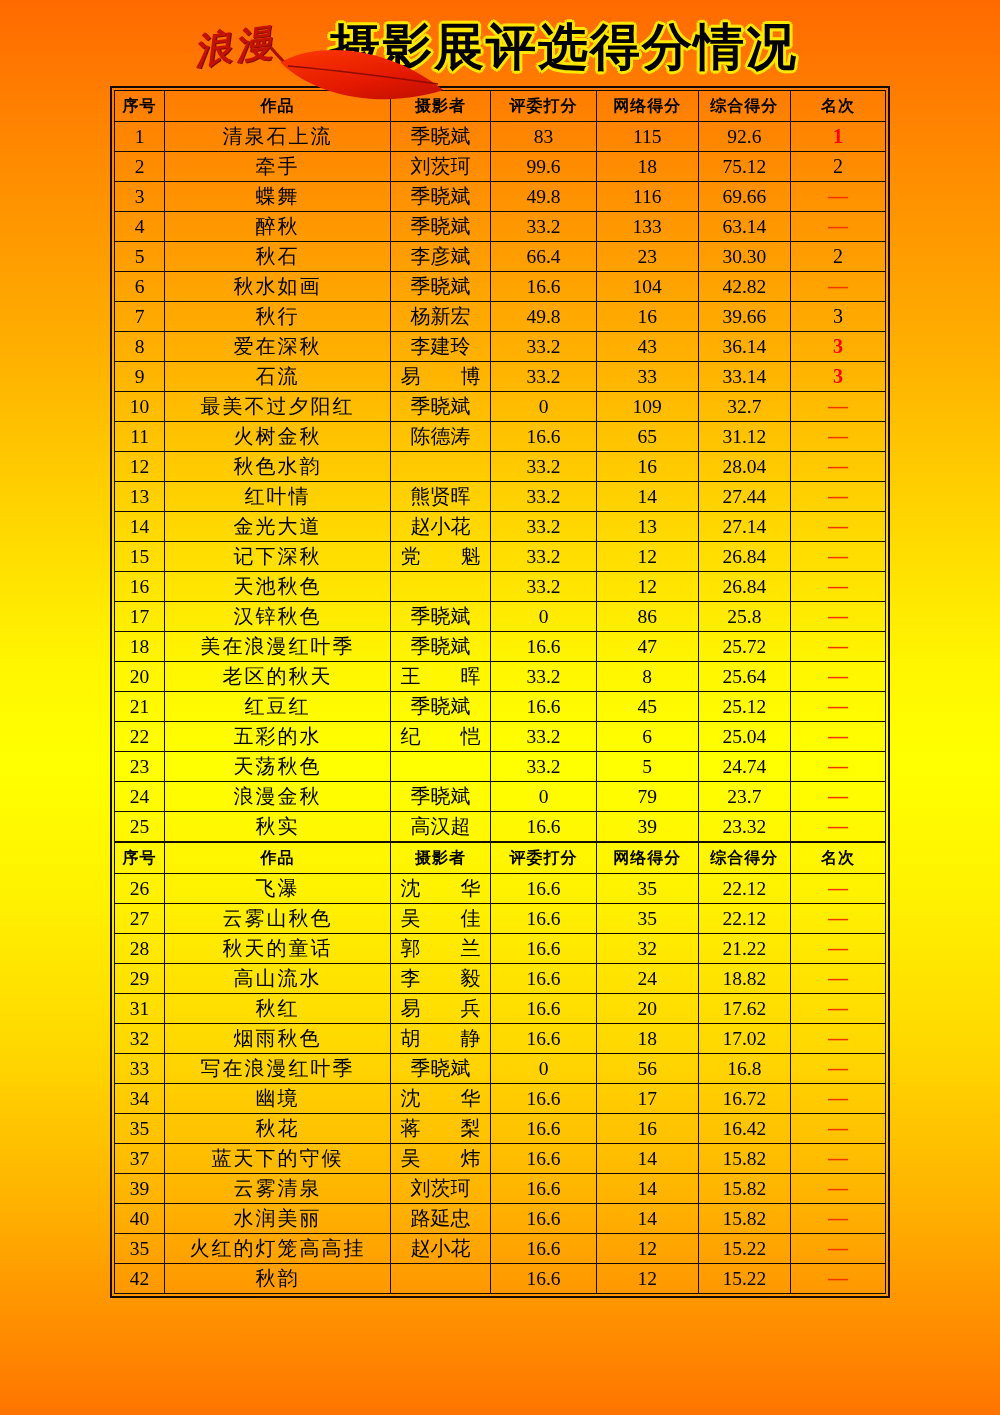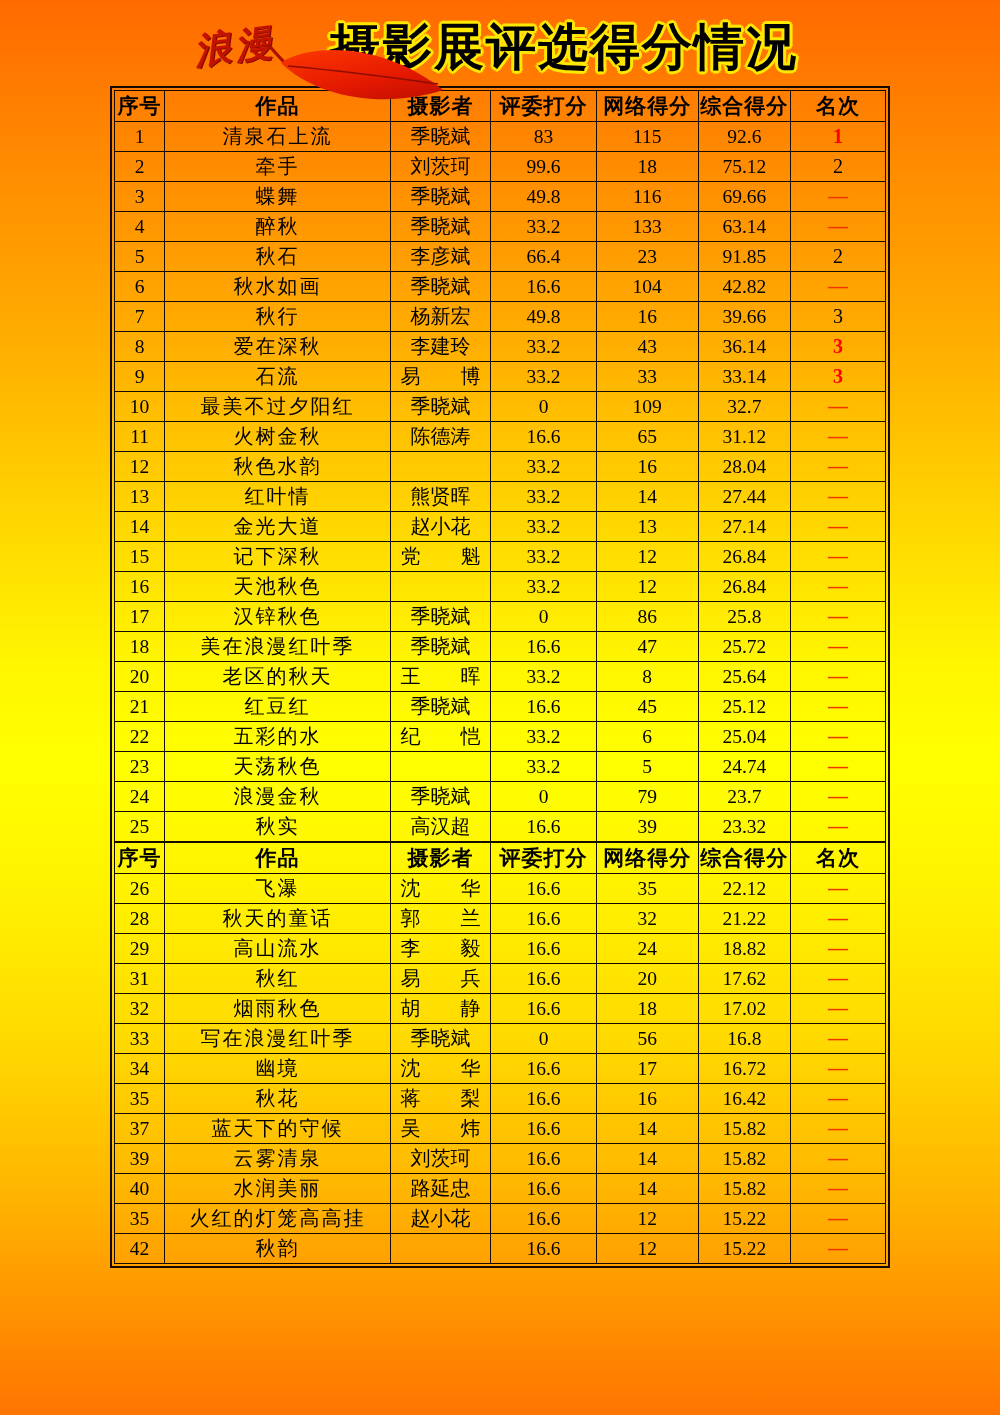--- a/index.html
+++ b/index.html
@@ -51,21 +51,21 @@
   
   .table-frame{
     margin:0 110px;border:2px solid var(--border);padding:2px;
   }
   table{width:100%;border-collapse:collapse;table-layout:fixed;}
   th,td{
     border:1.5px solid var(--border);
     text-align:center;vertical-align:middle;
     color:#000;overflow:hidden;white-space:nowrap;
   }
-  th{height:31px;font-size:21px;font-weight:bold;letter-spacing:1px;}
+  th{height:31px;font-size:16px;font-weight:bold;letter-spacing:1px;}
   td{height:25.1px;font-size:20px;}
   td.cell-work{letter-spacing:2px;}
   td.cell-no,td.cell-judge,td.cell-net,td.cell-total{font-size:19.5px;}
   td.cell-rank{font-size:20px;}
   td.cell-rank.red{color:var(--rank-red);font-weight:bold;}
   td.cell-rank.dash{color:var(--dash-red);font-weight:bold;letter-spacing:0;}
 </style>
 </head>
 <body>
 
@@ -150,21 +150,21 @@
             <td class="cell-net">133</td>
             <td class="cell-total">63.14</td>
             <td class="cell-rank dash">—</td>
           </tr>
           <tr>
             <td class="cell-no">5</td>
             <td class="cell-work">秋石</td>
             <td class="cell-author">李彦斌</td>
             <td class="cell-judge">66.4</td>
             <td class="cell-net">23</td>
-            <td class="cell-total">91.85</td>
+            <td class="cell-total">30.30</td>
             <td class="cell-rank ">2</td>
           </tr>
           <tr>
             <td class="cell-no">6</td>
             <td class="cell-work">秋水如画</td>
             <td class="cell-author">季晓斌</td>
             <td class="cell-judge">16.6</td>
             <td class="cell-net">104</td>
             <td class="cell-total">42.82</td>
             <td class="cell-rank dash">—</td>
@@ -358,20 +358,29 @@
           <tr>
             <td class="cell-no">26</td>
             <td class="cell-work">飞瀑</td>
             <td class="cell-author">沈　　华</td>
             <td class="cell-judge">16.6</td>
             <td class="cell-net">35</td>
             <td class="cell-total">22.12</td>
             <td class="cell-rank dash">—</td>
           </tr>
           <tr>
+            <td class="cell-no">27</td>
+            <td class="cell-work">云雾山秋色</td>
+            <td class="cell-author">吴　　佳</td>
+            <td class="cell-judge">16.6</td>
+            <td class="cell-net">35</td>
+            <td class="cell-total">22.12</td>
+            <td class="cell-rank dash">—</td>
+          </tr>
+          <tr>
             <td class="cell-no">28</td>
             <td class="cell-work">秋天的童话</td>
             <td class="cell-author">郭　　兰</td>
             <td class="cell-judge">16.6</td>
             <td class="cell-net">32</td>
             <td class="cell-total">21.22</td>
             <td class="cell-rank dash">—</td>
           </tr>
           <tr>
             <td class="cell-no">29</td>

